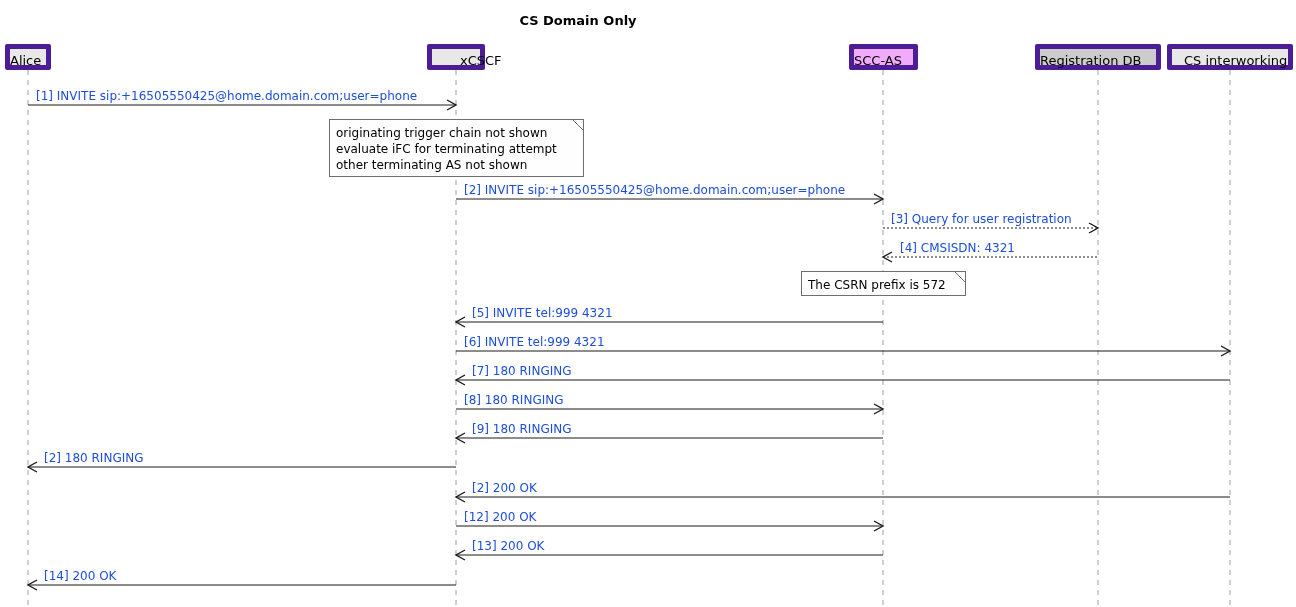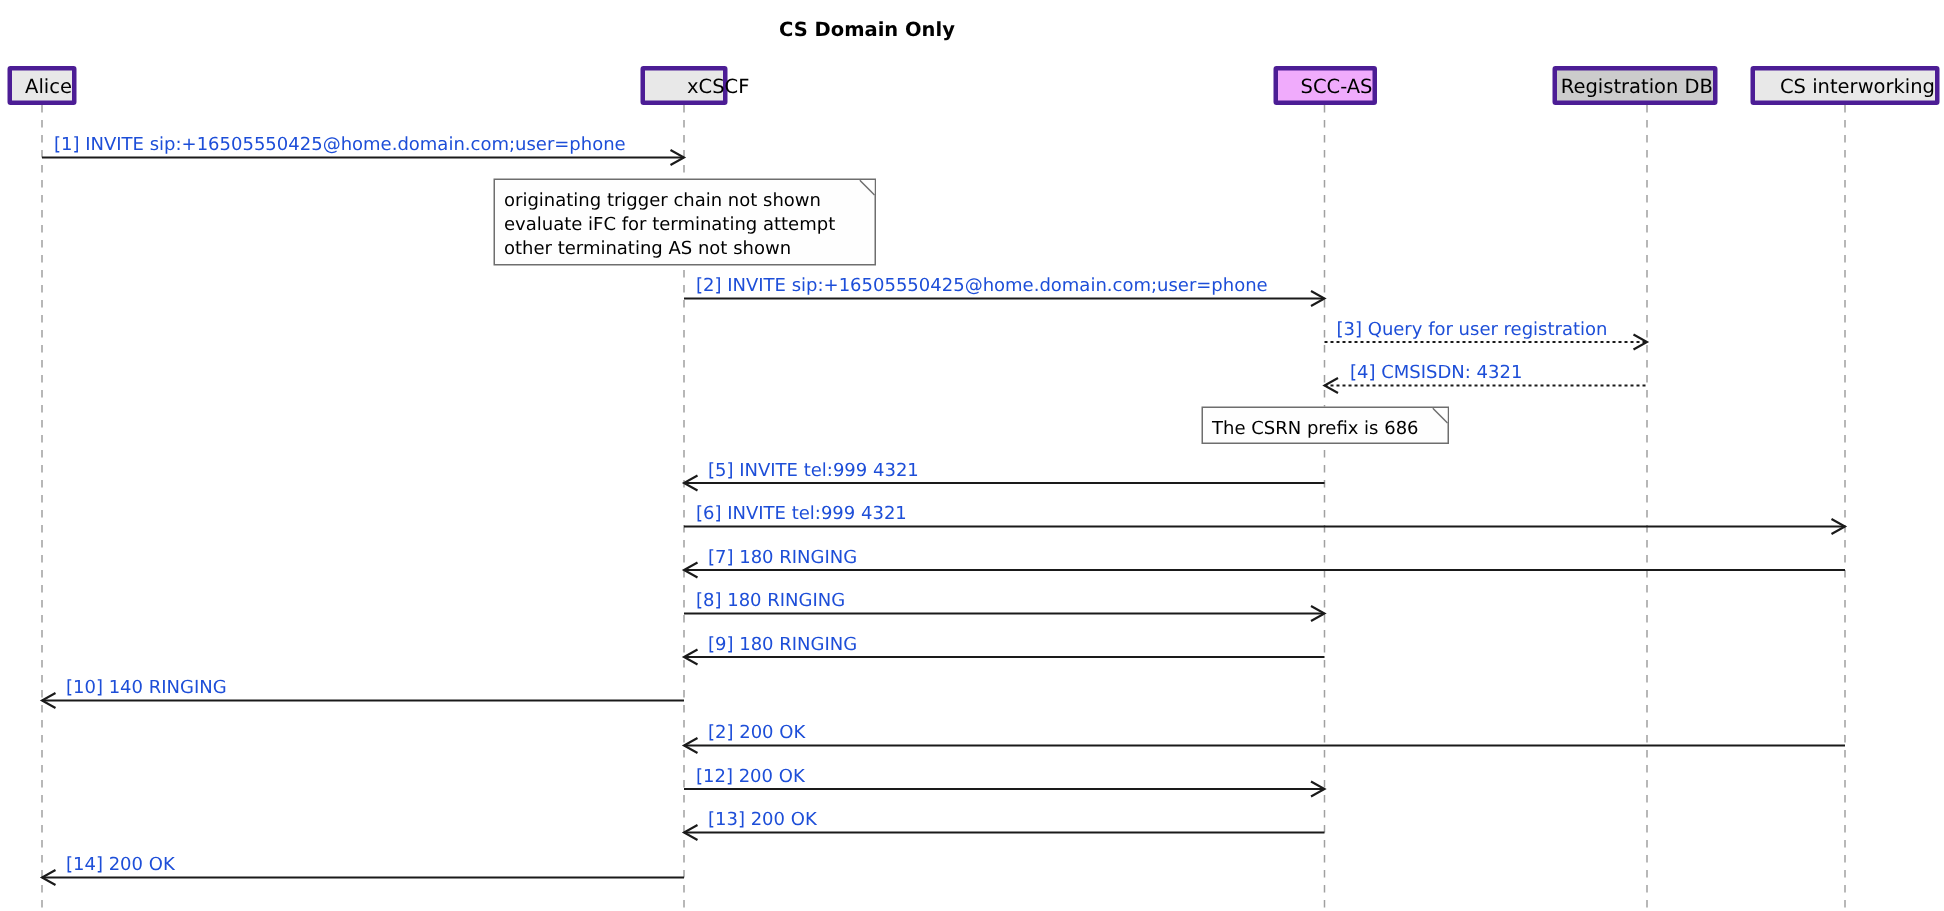--- a/index.html
+++ b/index.html
@@ -34,25 +34,25 @@
     width: 1156px;
     text-align: center;
     font-size: 13px;
     font-weight: bold;
     color: #000000;
     font-family: "DejaVu Sans", sans-serif;
   }
   .participant {
     position: absolute;
     box-sizing: border-box;
-    border: 3px solid #4c1d95;
+    border: 5px solid #4c1d95;
     border-radius: 2px;
     font-size: 13px;
     color: #000000;
-    text-align: right;
+    text-align: left;
     line-height: 24px;
     height: 26px;
     white-space: nowrap;
     font-family: "DejaVu Sans", sans-serif;
   }
   .msg-label {
     position: absolute;
     font-size: 12px;
     color: #1d4ed8;
     white-space: nowrap;
@@ -117,47 +117,47 @@
         <line x1="456" x2="883" y1="526" y2="526" stroke="#1A1A1A" stroke-width="1.2" marker-end="url(#arrowOpenRight)"></line>
         <line x1="456" x2="883" y1="555" y2="555" stroke="#1A1A1A" stroke-width="1.2" marker-start="url(#arrowOpenLeft)"></line>
         <line x1="28" x2="456" y1="585" y2="585" stroke="#1A1A1A" stroke-width="1.2" marker-start="url(#arrowOpenLeft)"></line>
       </g>
   </svg>
 
   <div id="participants-layer">
       <div class="participant" style="left: 5px; top: 44px; width: 46px; background: rgb(232, 232, 232);">Alice</div>
       <div class="participant" style="left: 427px; top: 44px; width: 58px; background: rgb(232, 232, 232); padding-left: 28px;">xCSCF</div>
       <div class="participant" style="left: 849px; top: 44px; width: 69px; background: #f0abfc;">SCC-AS</div>
-      <div class="participant" style="left: 1035px; top: 44px; width: 110px; background: rgb(204, 204, 204);">Registration DB</div>
+      <div class="participant" style="left: 1035px; top: 44px; width: 126px; background: rgb(204, 204, 204);">Registration DB</div>
       <div class="participant" style="left: 1167px; top: 44px; width: 126px; background: rgb(232, 232, 232); padding-left: 12px;">CS interworking</div>
     </div>
   <div id="labels-layer">
       <div class="msg-label" style="left: 36px; top: 89px;">[1] INVITE sip:+16505550425@home.domain.com;user=phone</div>
       <div class="msg-label" style="left: 464px; top: 183px;">[2] INVITE sip:+16505550425@home.domain.com;user=phone</div>
       <div class="msg-label" style="left: 891px; top: 212px;">[3] Query for user registration</div>
       <div class="msg-label" style="left: 900px; top: 241px;">[4] CMSISDN: 4321</div>
       <div class="msg-label" style="left: 472px; top: 306px;">[5] INVITE tel:999 4321</div>
       <div class="msg-label" style="left: 464px; top: 335px;">[6] INVITE tel:999 4321</div>
       <div class="msg-label" style="left: 472px; top: 364px;">[7] 180 RINGING</div>
       <div class="msg-label" style="left: 464px; top: 393px;">[8] 180 RINGING</div>
       <div class="msg-label" style="left: 472px; top: 422px;">[9] 180 RINGING</div>
-      <div class="msg-label" style="left: 44px; top: 451px;">[10] 140 RINGING</div>
+      <div class="msg-label" style="left: 44px; top: 451px;">[2] 180 RINGING</div>
       <div class="msg-label" style="left: 472px; top: 481px;">[2] 200 OK</div>
       <div class="msg-label" style="left: 464px; top: 510px;">[12] 200 OK</div>
       <div class="msg-label" style="left: 472px; top: 539px;">[13] 200 OK</div>
       <div class="msg-label" style="left: 44px; top: 569px;">[14] 200 OK</div>
     </div>
   <div id="notes-layer">
       <div class="note" style="left: 329px; top: 119px; width: 255px; height: 58px;">originating trigger chain not shown
 evaluate iFC for terminating attempt
 other terminating AS not shown</div>
       <div class="note-fold" style="left: 573px; top: 120px;"></div>
       <svg width="12" height="12" style="position: absolute; left: 573px; top: 120px;">
         <path d="M0,0 L10,10" stroke="#6E6E6E" stroke-width="1" fill="none"></path>
       </svg>
-      <div class="note" style="left: 801px; top: 271px; width: 165px; height: 25px;">The CSRN prefix is 686</div>
+      <div class="note" style="left: 801px; top: 271px; width: 165px; height: 25px;">The CSRN prefix is 572</div>
       <div class="note-fold" style="left: 955px; top: 272px;"></div>
       <svg width="12" height="12" style="position: absolute; left: 955px; top: 272px;">
         <path d="M0,0 L10,10" stroke="#6E6E6E" stroke-width="1" fill="none"></path>
       </svg>
     </div>
 
 </div>
 
 </body></html>

